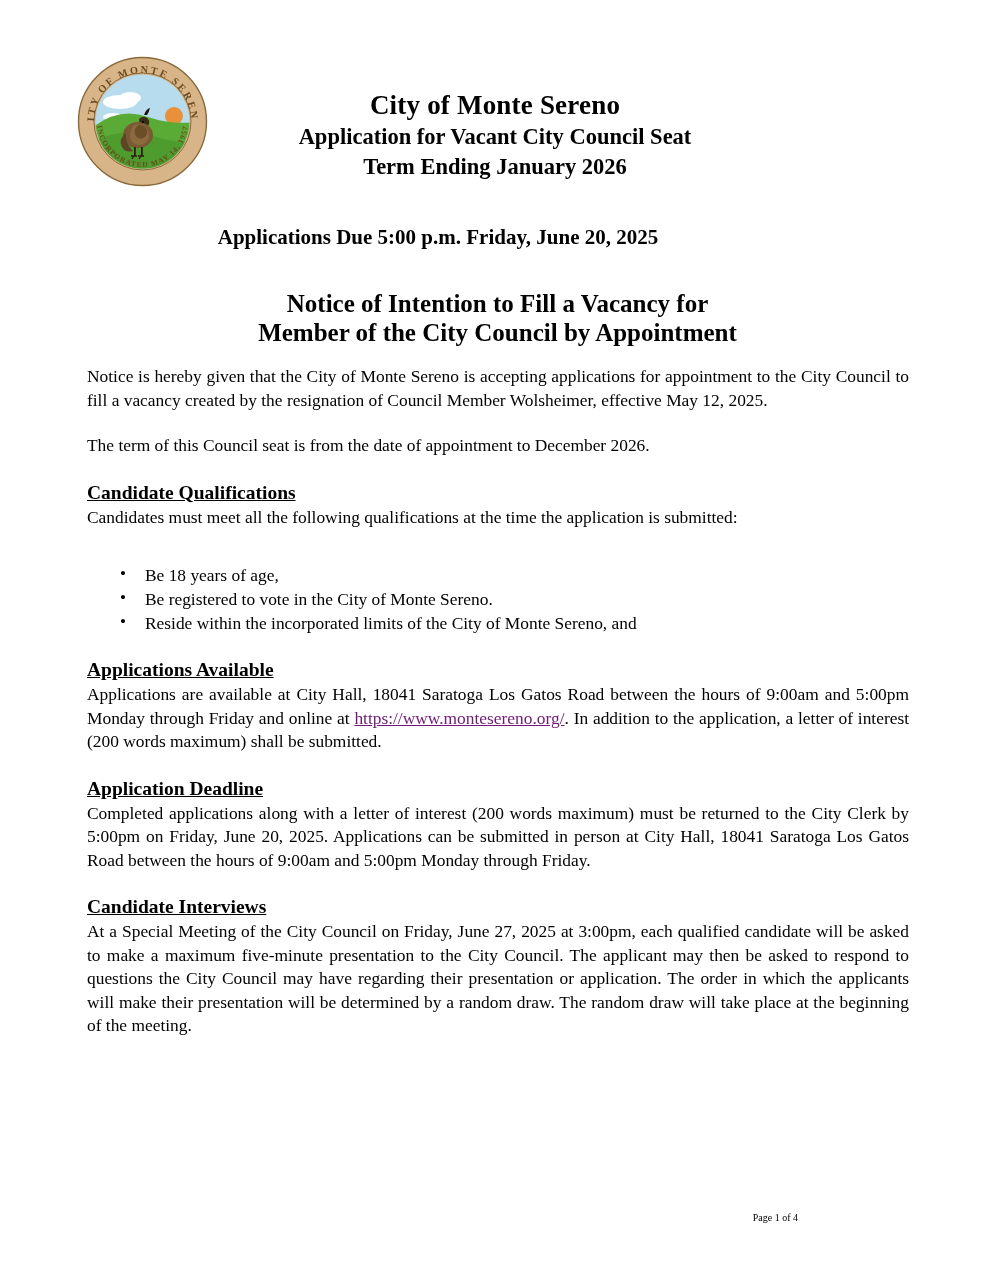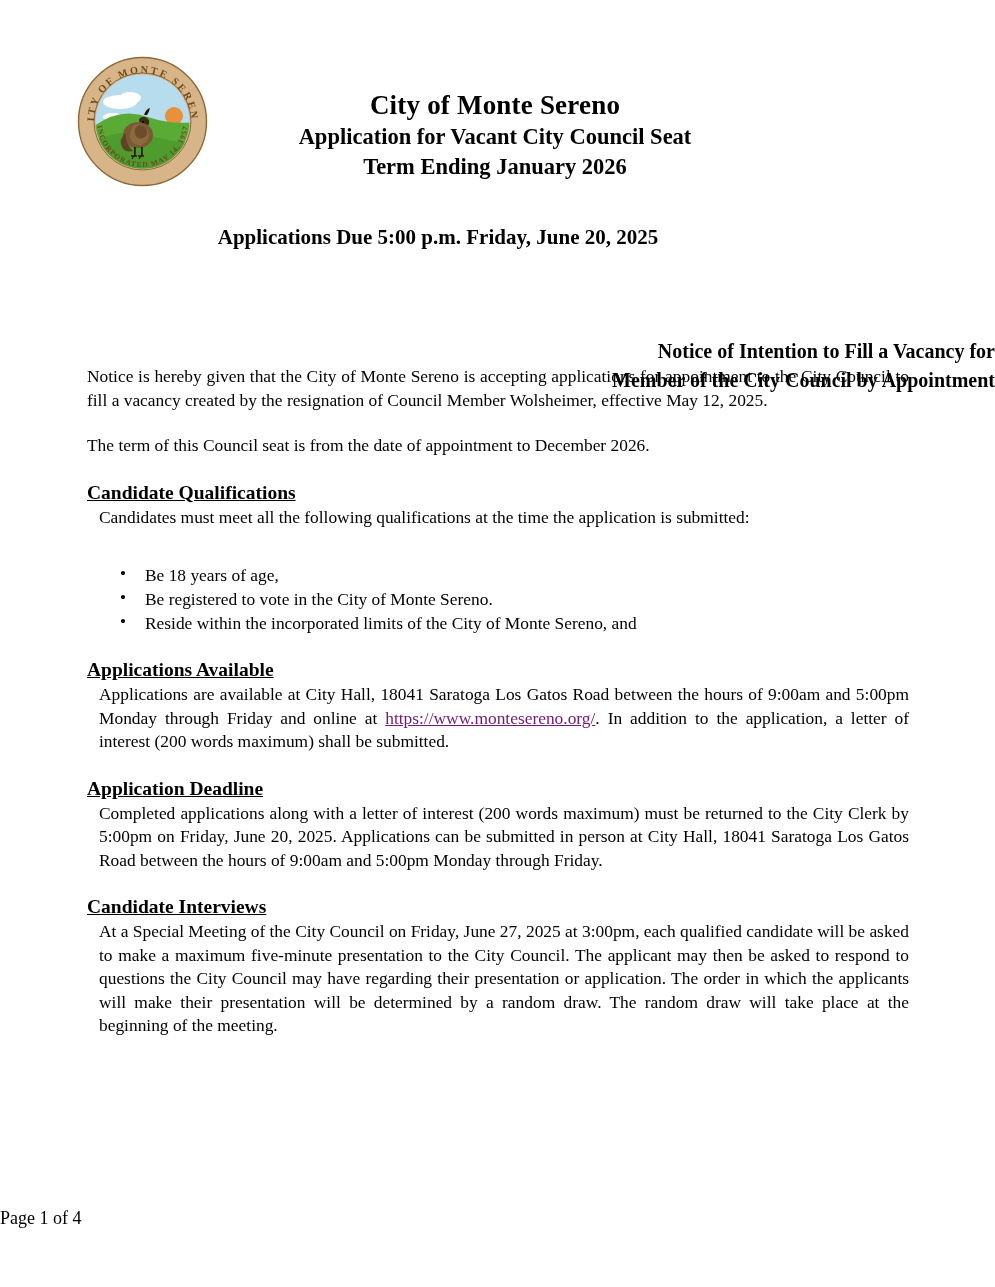--- a/index.html
+++ b/index.html
@@ -69,42 +69,41 @@
     font-size: 21px;
     font-weight: bold;
     line-height: 28px;
   }
 
   .notice-head {
     position: absolute;
     top: 289px;
     left: 0;
     width: 995px;
-    text-align: right;
-    font-size: 20px;
+    text-align: center;
+    font-size: 25px;
     font-weight: bold;
     line-height: 29px;
-    margin-top: 48px;
   }
 
   
   .body-col {
     position: absolute;
     left: 87px;
     top: 365px;
     width: 822px;
     font-size: 17.4px;
     line-height: 23.5px;
   }
 
   .para {
     text-align: justify;
     margin: 0 0 22px 0;
   }
-  .para.tight { margin-bottom: 0; margin-left: 12px; }
+  .para.tight { margin-bottom: 0; }
 
   h2.sec {
     font-size: 19.5px;
     font-weight: bold;
     margin: 0 0 1px 0;
     line-height: 25px;
     text-align: left;
     text-decoration: underline;
   }
 
@@ -134,22 +133,22 @@
     color: #701a75;
     text-decoration: underline;
   }
 
   
   .footer {
     position: absolute;
     left: 0;
     top: 1209px;
     width: 798px;
-    text-align: left;
-    font-size: 18px;
+    text-align: right;
+    font-size: 10px;
     line-height: 18px;
   }
 </style>
 </head>
 <body>
 
 <div class="page">
 
   <div class="header">
 

